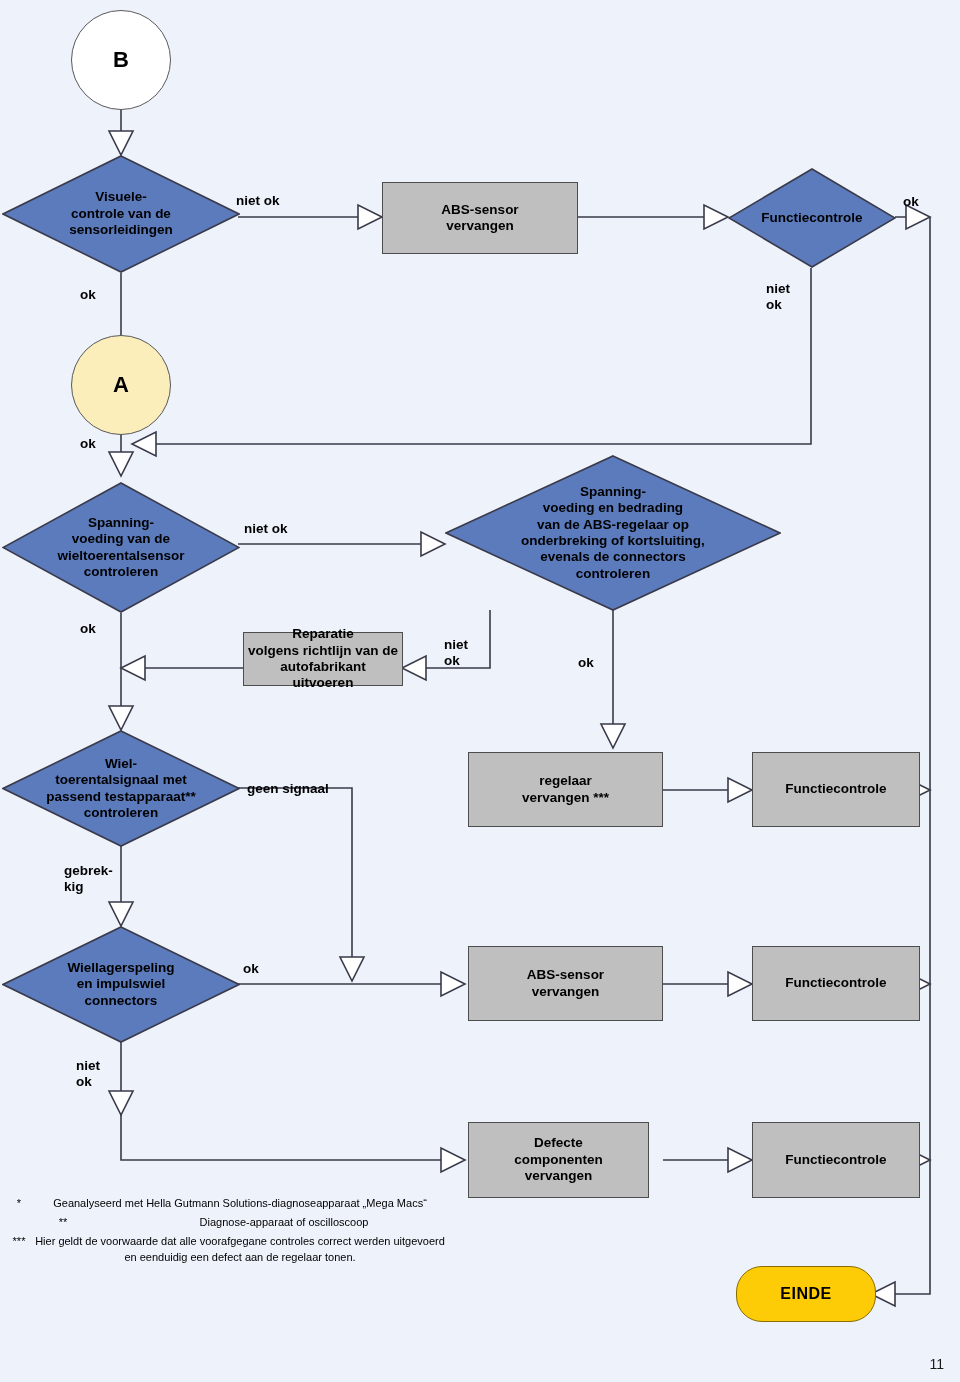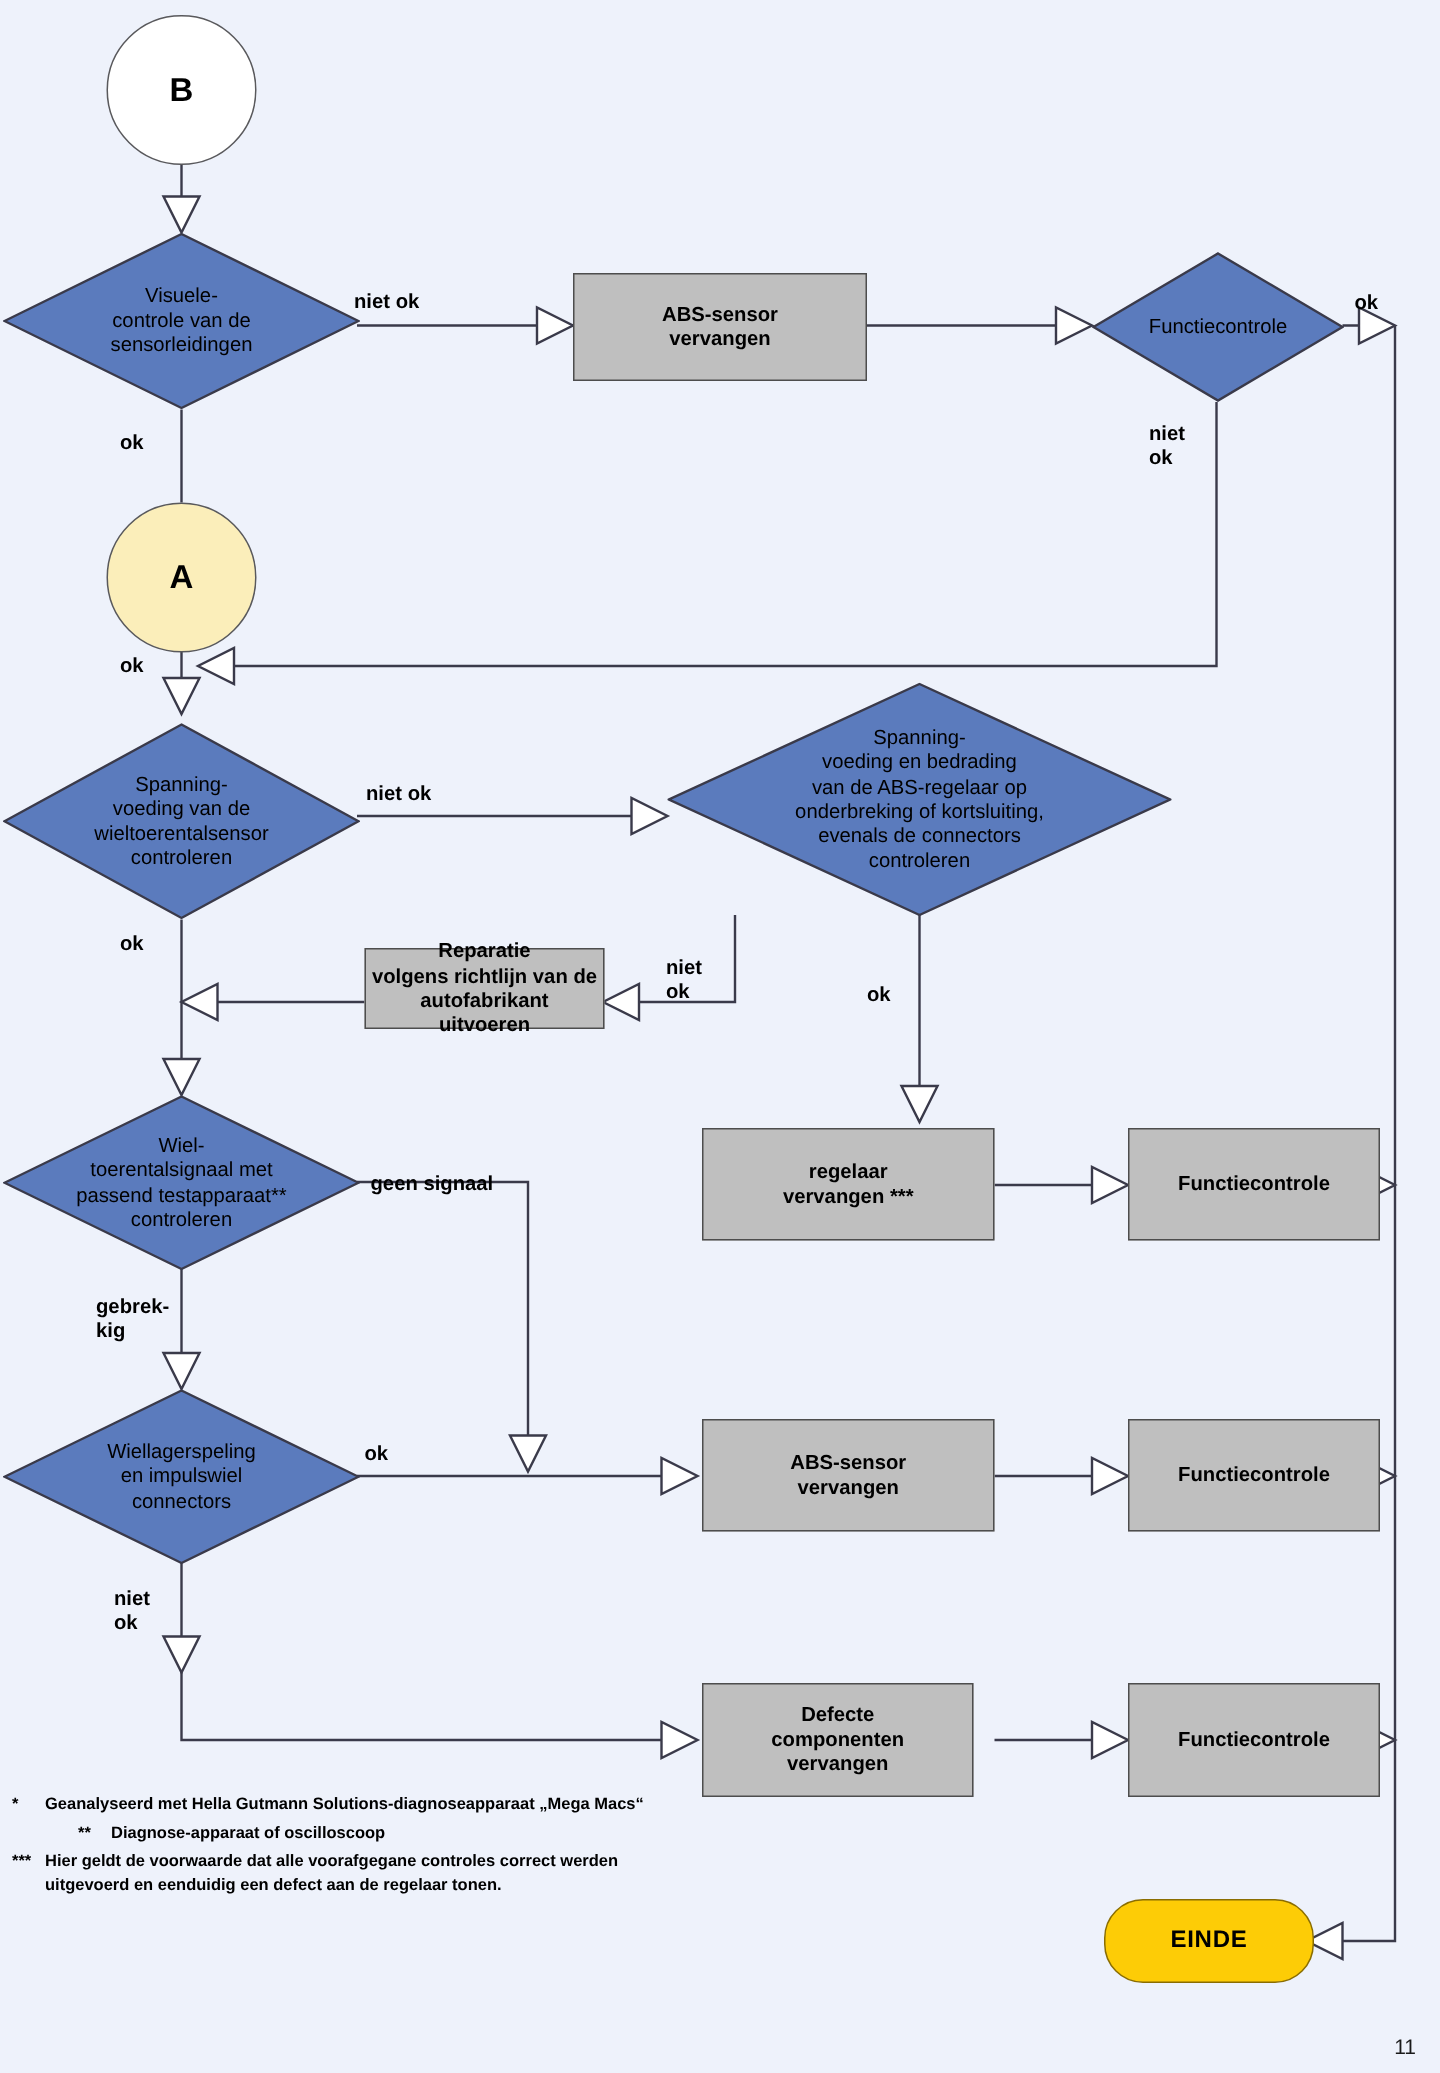--- a/index.html
+++ b/index.html
@@ -7,25 +7,25 @@
     width:960px;height:1382px;
     background:#eef2fb;
     font-family:"Liberation Sans", sans-serif;
     overflow:hidden;
     position:relative;
   }
   #canvas{position:absolute;left:0;top:0;width:960px;height:1382px;}
   .node{position:absolute;box-sizing:border-box;display:flex;align-items:center;justify-content:center;text-align:center;font-weight:bold;color:#000;}
   .proc{background:#bfbfbf;border:1px solid #4d4d4d;font-size:13.5px;line-height:1.22;}
   .diamond-wrap{position:absolute;}
-  .diamond-label{position:absolute;left:0;top:0;width:100%;height:100%;display:flex;align-items:center;justify-content:center;text-align:center;font-weight:normal;font-size:13.5px;line-height:1.22;color:#000;box-sizing:border-box;}
+  .diamond-label{position:absolute;left:0;top:0;width:100%;height:100%;display:flex;align-items:center;justify-content:center;text-align:center;font-weight:bold;font-size:13.5px;line-height:1.22;color:#000;box-sizing:border-box;}
   .circ{border-radius:50%;border:1px solid #59595c;font-size:22px;}
   .einde{background:#fdcc06;border:1px solid #8a6d00;border-radius:26px;font-size:16px;letter-spacing:.5px;}
   .elabel{position:absolute;font-size:13.5px;font-weight:bold;color:#000;line-height:1.18;white-space:pre-line;}
-  .foot{position:absolute;font-size:11px;font-weight:bold;color:#000;line-height:1.45;}
+  .foot{position:absolute;font-size:11px;font-weight:normal;color:#000;line-height:1.45;text-align:center;}
   .foot .m{display:inline-block;width:22px;vertical-align:top;}
   .foot .t{display:inline-block;width:390px;vertical-align:top;}
   .pageno{position:absolute;right:16px;bottom:10px;font-size:14px;font-weight:normal;color:#1a1a1a;}
 </style>
 </head>
 <body>
 
 <svg id="canvas" viewBox="0 0 960 1382" xmlns="http://www.w3.org/2000/svg">
   <defs>
     <style>

